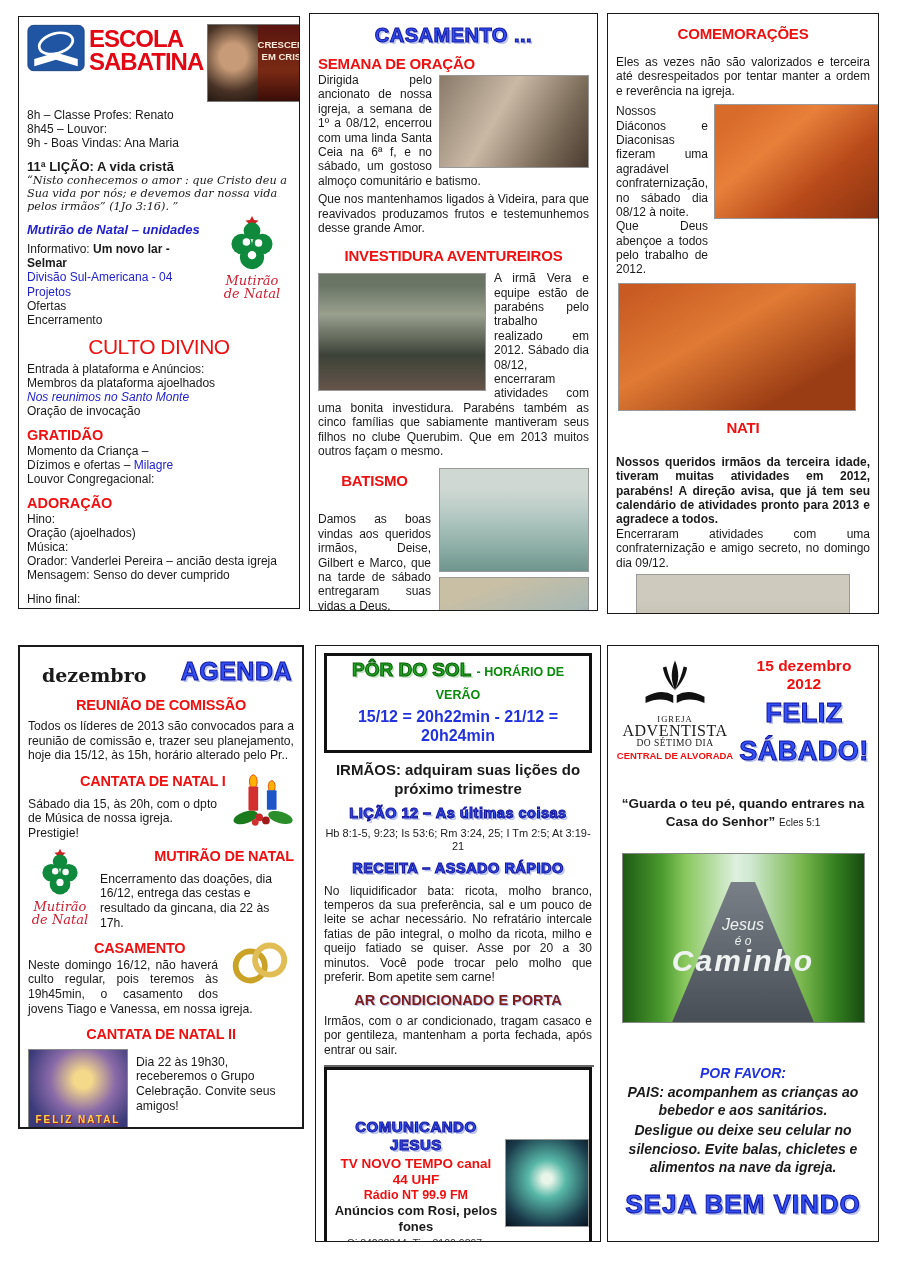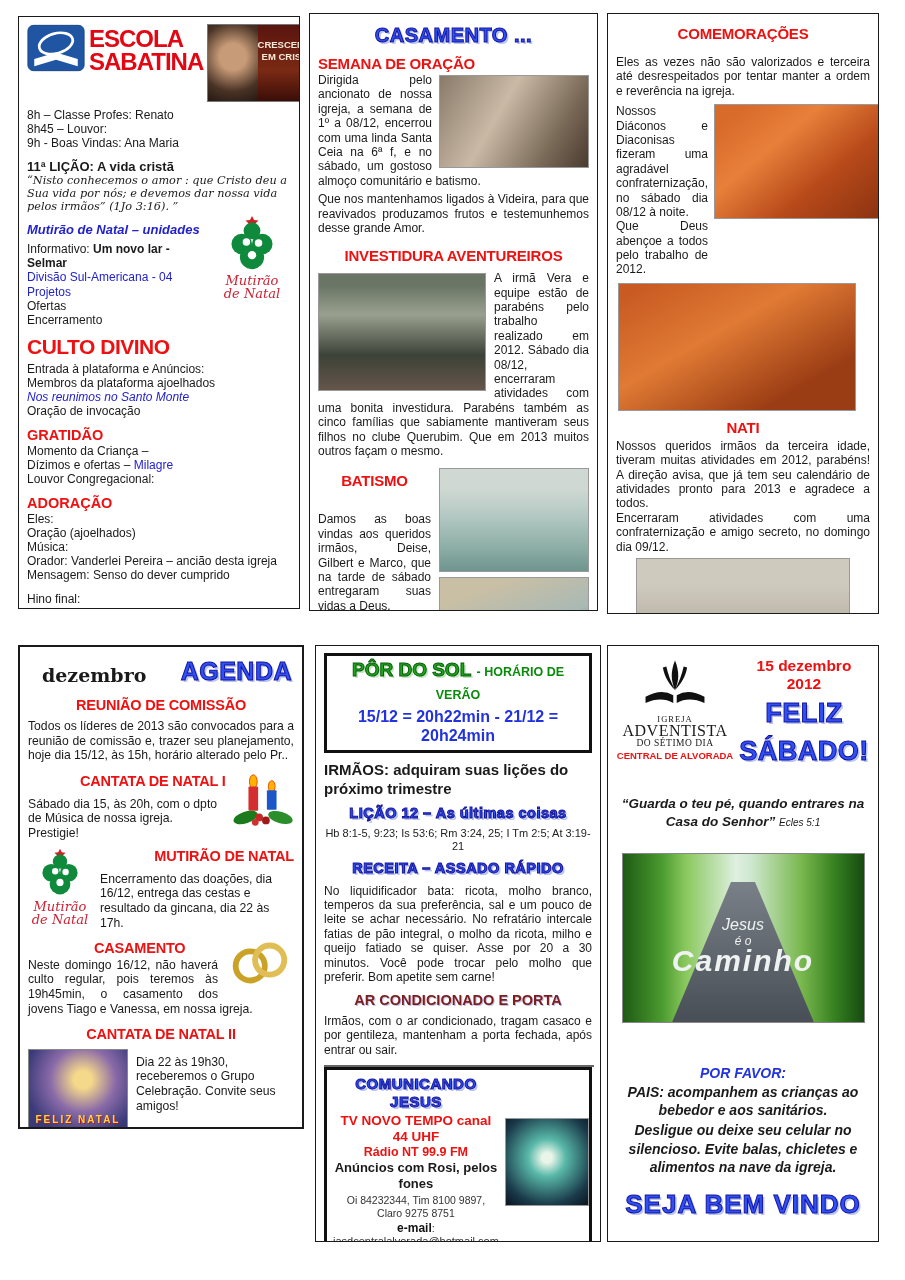--- a/index.html
+++ b/index.html
@@ -24,21 +24,21 @@
   .es-poster { width:112px; height:78px; flex:none; display:flex; background:linear-gradient(135deg,#3a2a20,#6b4a35 55%,#2a1510); border:1px solid #777;}
   .es-poster .face { width:52px; height:100%; background:radial-gradient(circle at 50% 42%, #c79b77 26%, #4a3326 68%, #241811); }
   .es-poster .cap { flex:1; color:#f5e9d8; font-weight:700; font-size:9.5px; text-align:center; padding-top:14px; line-height:1.25;
                     background:linear-gradient(180deg,#5a1510,#7a2a14 60%,#3a0d08); }
   .es-line { }
   .licao-t { font-weight:800; font-size:13px; margin-top:9px; }
   .licao-q { font-family:"DejaVu Serif", serif; font-style:italic; font-size:11.3px; line-height:1.12; margin-top:1px; }
   .mutirao-line { color:#2222cc; font-weight:800; font-style:italic; font-size:13px; margin-top:9px; }
   .mutirao-logo { float:right; width:78px; text-align:center; margin:2px 0 0 4px; }
   .mutirao-script { font-family:"DejaVu Serif", serif; font-style:italic; color:#cc2233; font-size:13px; line-height:1; }
-  .culto-t { color:#ee1111; font-weight:700; font-size:21px; letter-spacing:-0.5px; margin:8px 0 3px; }
+  .culto-t { color:#ee1111; font-weight:400; font-size:21px; text-align:center; letter-spacing:-0.5px; margin:8px 0 3px; }
   .sec-t { color:#ee1111; font-weight:800; font-size:14.5px; margin-top:9px; }
   
   #p-acont { left:309px; top:13px; width:289px; height:598px; font-size:12px; line-height:1.2; border-width:1px;}
   .acont-title { font-size:20px; text-align:center; margin:2px 0 8px; }
   .ph-ceia { float:right; width:150px; height:93px; margin:2px 0 4px 7px;
              background:linear-gradient(120deg,#8a7a6a,#c9b9a5 40%,#7a6a58 75%,#4a3b30); }
   .ph-invest { float:left; width:168px; height:118px; margin:2px 8px 3px 0;
              background:linear-gradient(180deg,#6a7566 10%,#9aa08e 35%,#3c4238 70%,#65554a); }
   .bat { display:flex; gap:8px; margin-top:10px; }
   .bat-left { flex:1; }
@@ -64,50 +64,50 @@
               background:radial-gradient(circle at 55% 38%, #f5d98a 12%, #8a6aa8 45%, #3a3a7a 80%); border:1px solid #888;}
   .nativity .cap { position:absolute; bottom:2px; left:0; right:0; text-align:center; font-weight:800; font-size:10px;
                    color:#ffd24a; letter-spacing:2px; text-shadow:1px 1px 0 #a02020; }
   
   #p-info { left:315px; top:645px; width:286px; height:597px; font-size:12px; line-height:1.2;
             border-width:1px; display:flex; flex-direction:column; }
   .sunset-box { border:3px solid #111; padding:3px 4px 5px; text-align:center; }
   .sunset-l1 { font-size:19px; }
   .sunset-sub { font-size:12.5px; color:#0a8a0a; font-weight:800; -webkit-text-stroke:0; text-shadow:none; }
   .sunset-times { color:#2233dd; font-weight:800; font-size:16px; margin-top:2px; }
-  .irmaos { font-weight:800; font-size:15px; margin-top:8px; line-height:1.25; }
+  .irmaos { font-weight:800; font-size:15px; text-align:center; margin-top:8px; line-height:1.25; }
   .info-h { font-size:14.5px; text-align:center; margin-top:7px; }
   .verses { font-size:11px; text-align:center; margin-top:4px; color:#222; }
   .ar-h { color:#7f1d1d; font-weight:800; font-size:14.5px; text-align:center; margin-top:8px;
           text-shadow:1px 1px 0 #b9c4ef; }
   .calebe { margin-top:8px; width:270px; height:112px; background:linear-gradient(135deg,#3a0404 5%,#7a1208 45%,#9a2a0a 70%,#4a0a04);
             position:relative; color:#e8c9a0; overflow:hidden; border:1px solid #666;}
   .comunic { margin-top:auto; border:3px solid #111; padding:5px 6px; display:flex; gap:6px; align-items:center; }
   .comunic-left { flex:1; text-align:center; }
-  .comunic-t { font-size:15px; }
+  .comunic-t { font-size:15px;margin-top:43px; }
   .comunic-tv { color:#ee1111; font-weight:800; font-size:13.5px; margin-top:2px; }
   .comunic-radio { color:#ee1111; font-weight:800; font-size:12.5px; }
   .comunic-anun { font-weight:800; font-size:13px; }
   .comunic-phones { font-size:10.5px; margin-top:3px; color:#333; }
   .comunic-mail { font-size:11px; margin-top:1px; color:#333; }
   .comunic-mail b { font-size:12px; color:#111; }
   .ph-jesus { flex:none; width:84px; height:88px; background:radial-gradient(circle at 50% 45%, #e8f5e8 8%, #58b8a8 30%, #1a3a4a 75%, #0a1420); }
   
   #p-feliz { left:607px; top:645px; width:272px; height:597px; font-size:12px; border-width:1px;
              display:flex; flex-direction:column; }
   .fz-head { display:flex; gap:4px; }
   .fz-logo { flex:none; width:118px; text-align:center; padding-top:4px; }
   .fz-l1 { font-family:"Liberation Serif", serif; font-size:8.5px; letter-spacing:1px; margin-top:2px; }
   .fz-l2 { font-family:"Liberation Serif", serif; font-size:16px; letter-spacing:0.5px; line-height:0.9;}
   .fz-l3 { font-family:"Liberation Serif", serif; font-size:9.5px; letter-spacing:0.5px; }
   .fz-l4 { color:#ee1111; font-weight:800; font-size:9.5px; margin-top:2px; }
   .fz-right { flex:1; text-align:center; }
   .fz-date { color:#ee1111; font-weight:800; font-size:15.5px; margin-top:4px; }
   .fz-title { font-size:27px; line-height:1.25; margin-top:4px; }
-  .fz-quote { text-align:center; font-weight:700; font-style:italic; font-size:13.5px; margin-top:26px; line-height:1.35; }
+  .fz-quote { text-align:center; font-weight:700; font-size:13.5px; margin-top:26px; line-height:1.35; }
   .fz-quote .ref { font-size:10px; font-weight:400; }
   .road { width:243px; height:170px; margin:22px auto 0; position:relative; overflow:hidden; border:1px solid #888;
           background:linear-gradient(90deg,#1e5a14 0%,#4a9a2e 16%,#8ac85e 26%,#dff0e0 47%,#cfe8d0 53%,#7ab84e 74%,#358020 88%,#174a10 100%); }
   .road .asphalt { position:absolute; left:50%; bottom:-10px; width:150px; height:150px; transform:translateX(-50%);
           background:linear-gradient(180deg,#7a8088 0%,#4a5058 90%); clip-path:polygon(42% 0, 58% 0, 100% 100%, 0 100%); }
   .road .cap { position:absolute; width:100%; text-align:center; color:#eef2f0; font-style:italic; }
   .road .c1 { top:62px; font-size:16px; }
   .road .c2 { top:80px; font-size:12px; }
   .road .c3 { top:90px; font-size:30px; font-weight:700; letter-spacing:2px; }
   .fz-pf { color:#2233dd; font-weight:800; font-style:italic; font-size:14px; text-align:center; margin-top:42px; }
@@ -173,21 +173,21 @@
     <div>Membros da plataforma ajoelhados</div>
     <div class="blue" style="font-style:italic;">Nos reunimos no Santo Monte</div>
     <div>Oração de invocação</div>
     <div class="sec-t">GRATIDÃO</div>
     <div>Momento da Criança –</div>
     <div>
       <span>Dízimos e ofertas –  </span><span class="blue">Milagre</span>
     </div>
     <div>Louvor Congregacional:</div>
     <div class="sec-t">ADORAÇÃO</div>
-    <div>Eles:</div>
+    <div>Hino:</div>
     <div>Oração (ajoelhados)</div>
     <div>Música:</div>
     <div>Orador: Vanderlei Pereira – ancião desta igreja</div>
     <div>Mensagem: Senso do dever cumprido</div>
     <div style="margin-top:10px;">Hino final:</div>
     <div>Oração:</div>
 
   </div>
 
   <div class="panel" id="p-acont">
@@ -219,21 +219,21 @@
     <p class="just" style="margin-top:12px;">Eles as vezes não são valorizados e terceira até desrespeitados por tentar manter a ordem e reverência na igreja.</p>
     <div class="comem-row">
       <div class="comem-txt">
         <p class="just">Nossos Diáconos e Diaconisas fizeram uma agradável confraternização, no sábado dia 08/12 à noite.</p>
         <p class="just">Que Deus abençoe a todos pelo trabalho de 2012.</p>
       </div>
       <div class="ph ph-diac"></div>
     </div>
     <div class="ph ph-men"></div>
     <div class="red-h-c" style="margin-top:8px;">NATI</div>
-    <p class="just" style="margin-top:2px;">Nossos queridos irmãos da terceira idade, tiveram muitas atividades em 2012, parabéns! A direção avisa, que já tem seu calendário de atividades pronto para 2013 e agradece a todos.</p>
+    <p class="just" style="margin-top:18px;font-weight:bold;">Nossos queridos irmãos da terceira idade, tiveram muitas atividades em 2012, parabéns! A direção avisa, que já tem seu calendário de atividades pronto para 2013 e agradece a todos.</p>
     <p class="just">Encerraram atividades com uma confraternização e amigo secreto, no domingo dia 09/12.</p>
     <div class="ph ph-nati"></div>
   </div>
 
   <div class="panel" id="p-agenda">
     <div class="ag-head">
       <div class="ag-month">dezembro</div>
       <div class="ag-title puffy-blue">AGENDA</div>
     </div>
     <div class="ag-sec-t">REUNIÃO DE COMISSÃO</div>

